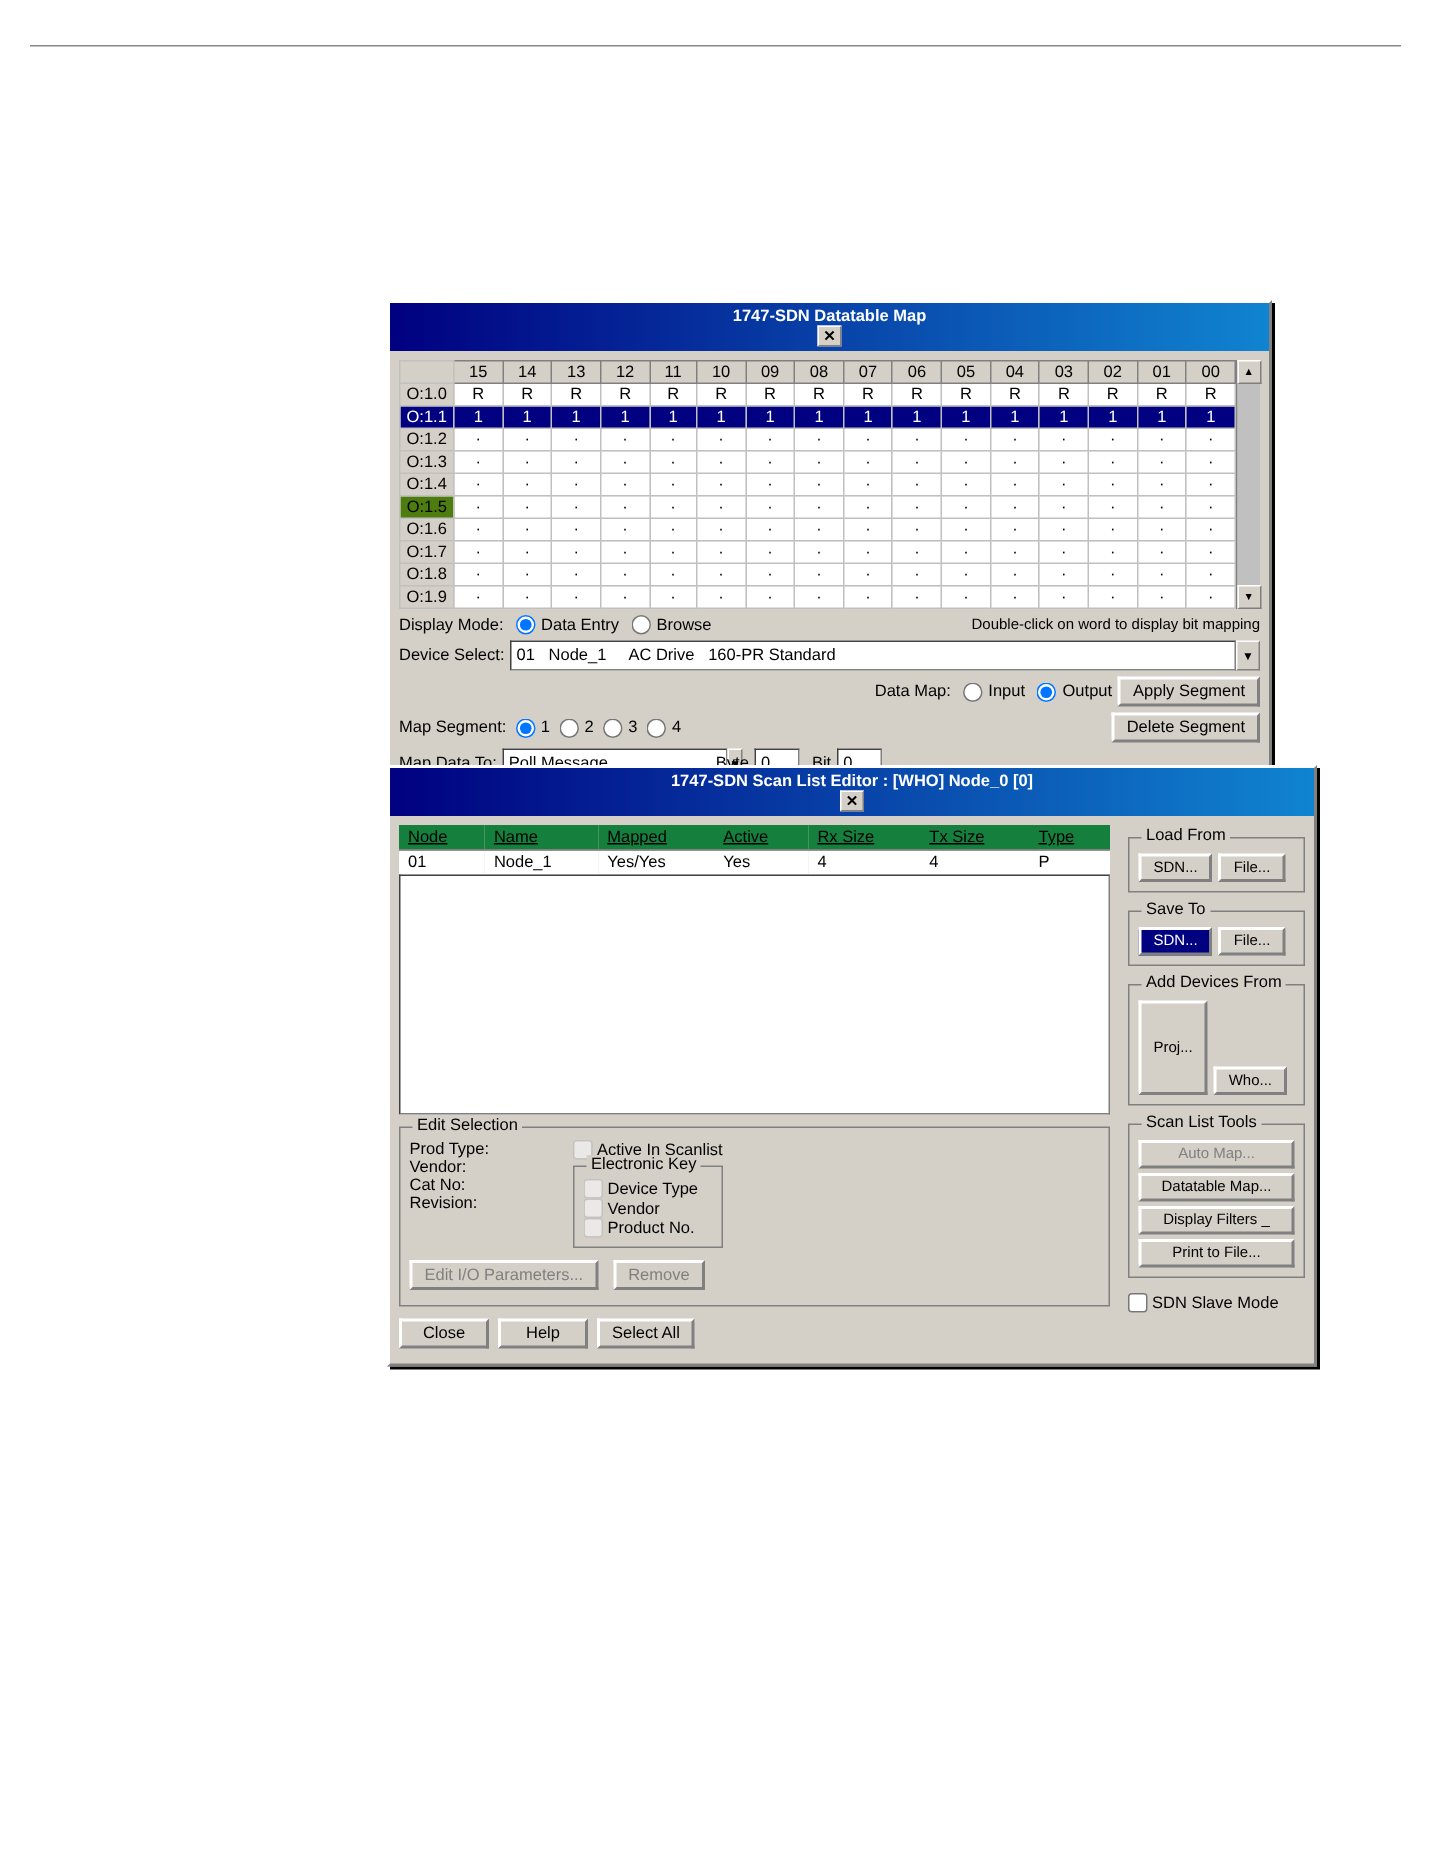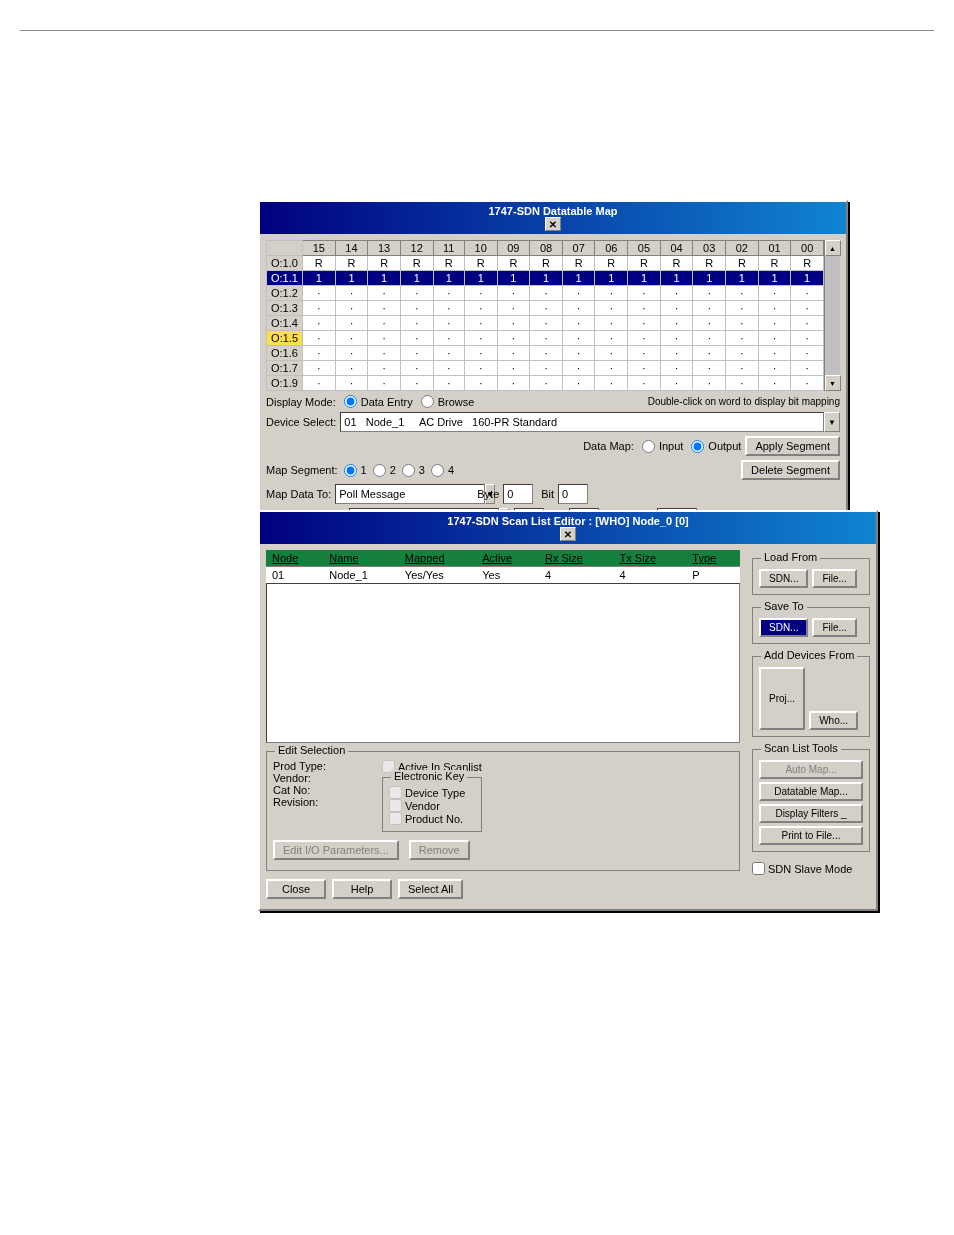--- a/index.html
+++ b/index.html
@@ -404,21 +404,21 @@
                   <td>·</td>
                   <td>·</td>
                   <td>·</td>
                   <td>·</td>
                   <td>·</td>
                   <td>·</td>
                   <td>·</td>
                   <td>·</td>
                 </tr>
                 <tr>
-                  <td style="text-align: right; background: #fde047; color: rgb(0, 0, 0);">O:1.5</td>
+                  <td style="text-align: right; background: #4d7c0f; color: rgb(0, 0, 0);">O:1.5</td>
                   <td>·</td>
                   <td>·</td>
                   <td>·</td>
                   <td>·</td>
                   <td>·</td>
                   <td>·</td>
                   <td>·</td>
                   <td>·</td>
                   <td>·</td>
                   <td>·</td>
@@ -443,20 +443,39 @@
                   <td>·</td>
                   <td>·</td>
                   <td>·</td>
                   <td>·</td>
                   <td>·</td>
                   <td>·</td>
                   <td>·</td>
                 </tr>
                 <tr>
                   <td style="text-align: left; background: rgb(212, 208, 200); color: rgb(0, 0, 0);">O:1.7</td>
+                  <td>·</td>
+                  <td>·</td>
+                  <td>·</td>
+                  <td>·</td>
+                  <td>·</td>
+                  <td>·</td>
+                  <td>·</td>
+                  <td>·</td>
+                  <td>·</td>
+                  <td>·</td>
+                  <td>·</td>
+                  <td>·</td>
+                  <td>·</td>
+                  <td>·</td>
+                  <td>·</td>
+                  <td>·</td>
+                </tr>
+                <tr>
+                  <td style="text-align: left; background: rgb(212, 208, 200); color: rgb(0, 0, 0);">O:1.8</td>
                   <td>·</td>
                   <td>·</td>
                   <td>·</td>
                   <td>·</td>
                   <td>·</td>
                   <td>·</td>
                   <td>·</td>
                   <td>·</td>
                   <td>·</td>
                   <td>·</td>

